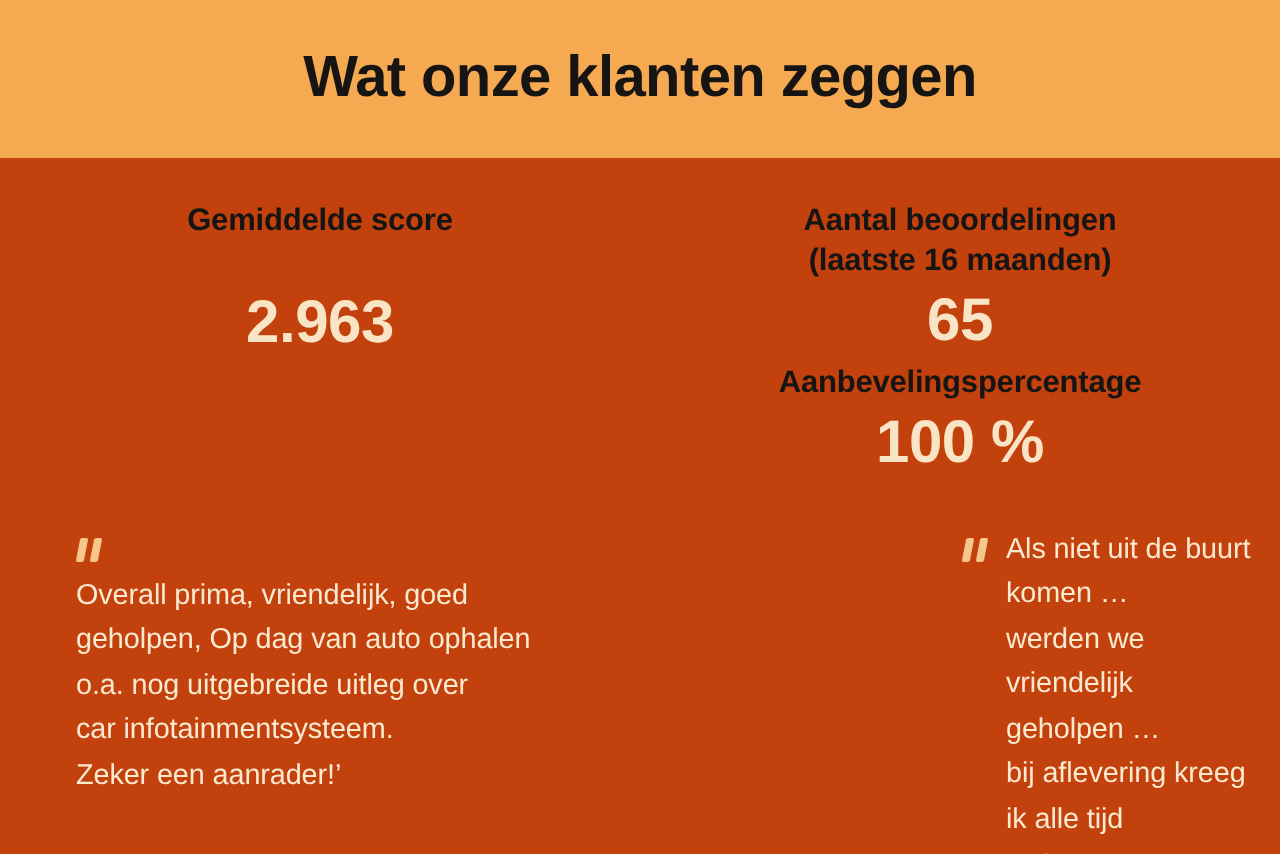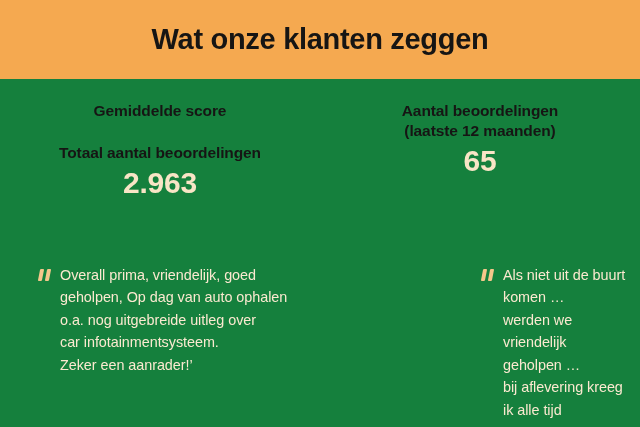--- a/index.html
+++ b/index.html
@@ -11,21 +11,21 @@
     width: 640px;
     height: 427px;
     overflow: hidden;
     font-family: "Liberation Sans", sans-serif;
     background: #e8912d;
   }
   #card {
     position: relative;
     width: 640px;
     height: 427px;
-    background: #15803d;
+    background: #c2410c;
     overflow: hidden;
   }
 
   
   #header-band {
     position: absolute;
     left: 0;
     top: 0;
     width: 640px;
     height: 79px;
@@ -94,21 +94,21 @@
     top: 263px;
     width: 640px;
     height: 140px;
     display: flex;
   }
   .quote-col {
     flex: 1 1 50%;
     display: flex;
     box-sizing: border-box;
   }
-  .quote-col.left  { padding-left: 38px;  padding-right: 14px; }
+  .quote-col.left  { padding-left: 38px;  padding-right: 14px; flex-direction: column; }
   .quote-col.right { padding-left: 336px; padding-right: 14px; margin-left: -320px; }
 
   .quote-mark {
     flex: 0 0 auto;
     width: 17px;
     height: 17px;
     margin-top: 6px;
     margin-right: 5px;
     position: relative;
   }
@@ -142,32 +142,35 @@
   <div id="header-title">Wat onze klanten zeggen</div>
 
   <div id="stats">
 
     <div class="stat-col">
       <div class="stat-block">
         <div class="stat-label">Gemiddelde score</div>
       </div>
       <div class="stat-spacer-left"></div>
       <div class="stat-block">
-        <div class="stat-label">Totaal aantal beoordelingen</div>
         <div class="stat-value">2.963</div>
       </div>
     </div>
 
     <div class="stat-col">
       <div class="stat-block">
         <div class="stat-label">Aantal beoordelingen
-(laatste 12 maanden)</div>
+(laatste 16 maanden)</div>
         <div class="stat-value">65</div>
       </div>
       <div class="stat-spacer-right"></div>
+      <div class="stat-block">
+        <div class="stat-label">Aanbevelingspercentage</div>
+        <div class="stat-value">100 %</div>
+      </div>
     </div>
 
   </div>
 
   <div id="quotes">
 
     <div class="quote-col left">
       <span class="quote-mark">
         <i class="b1"></i>
           <i class="b2"></i>

